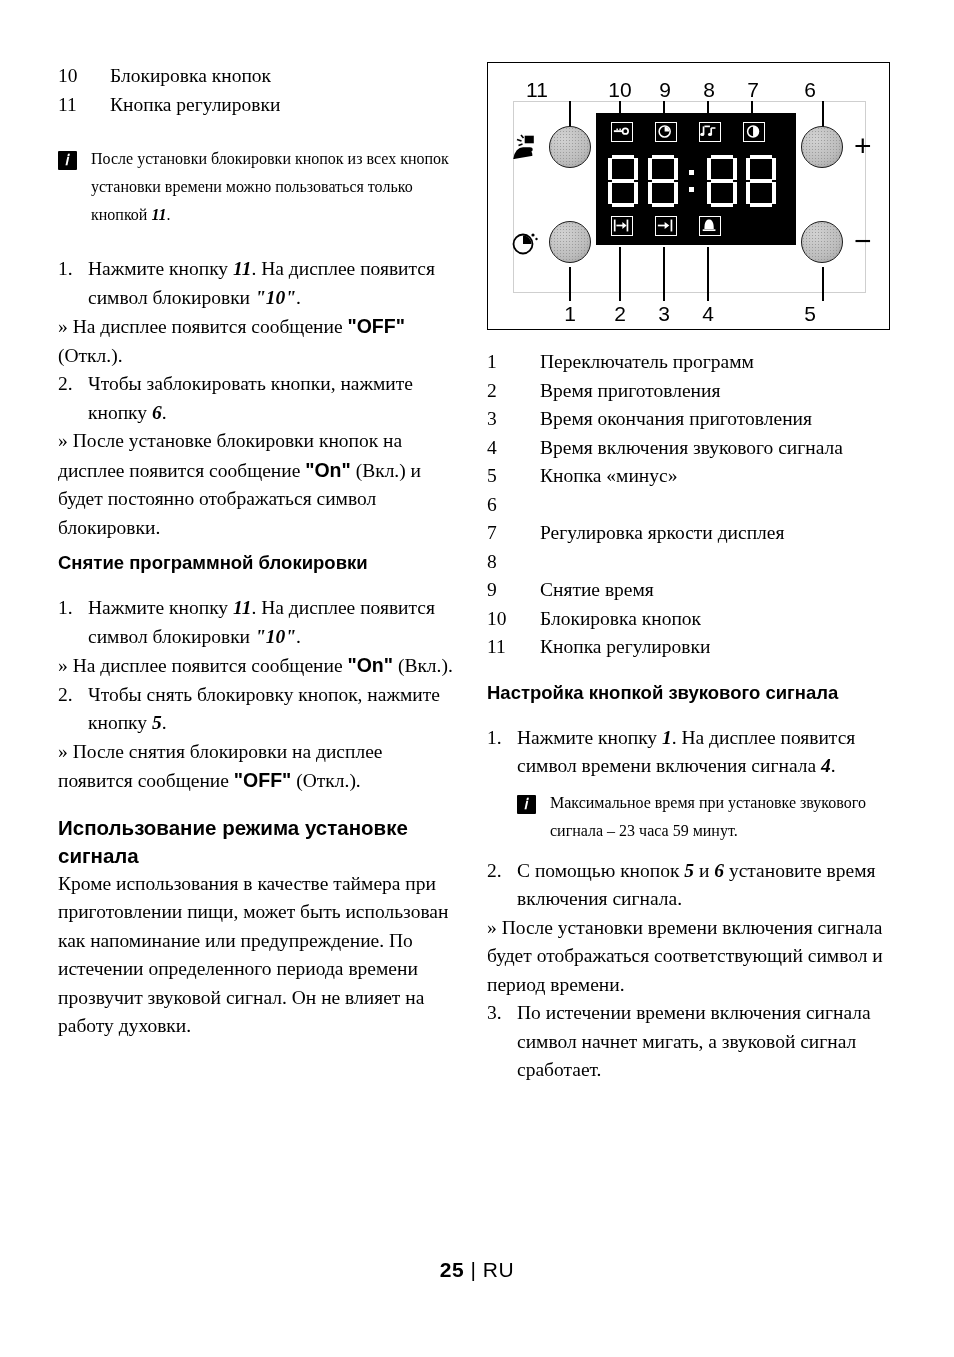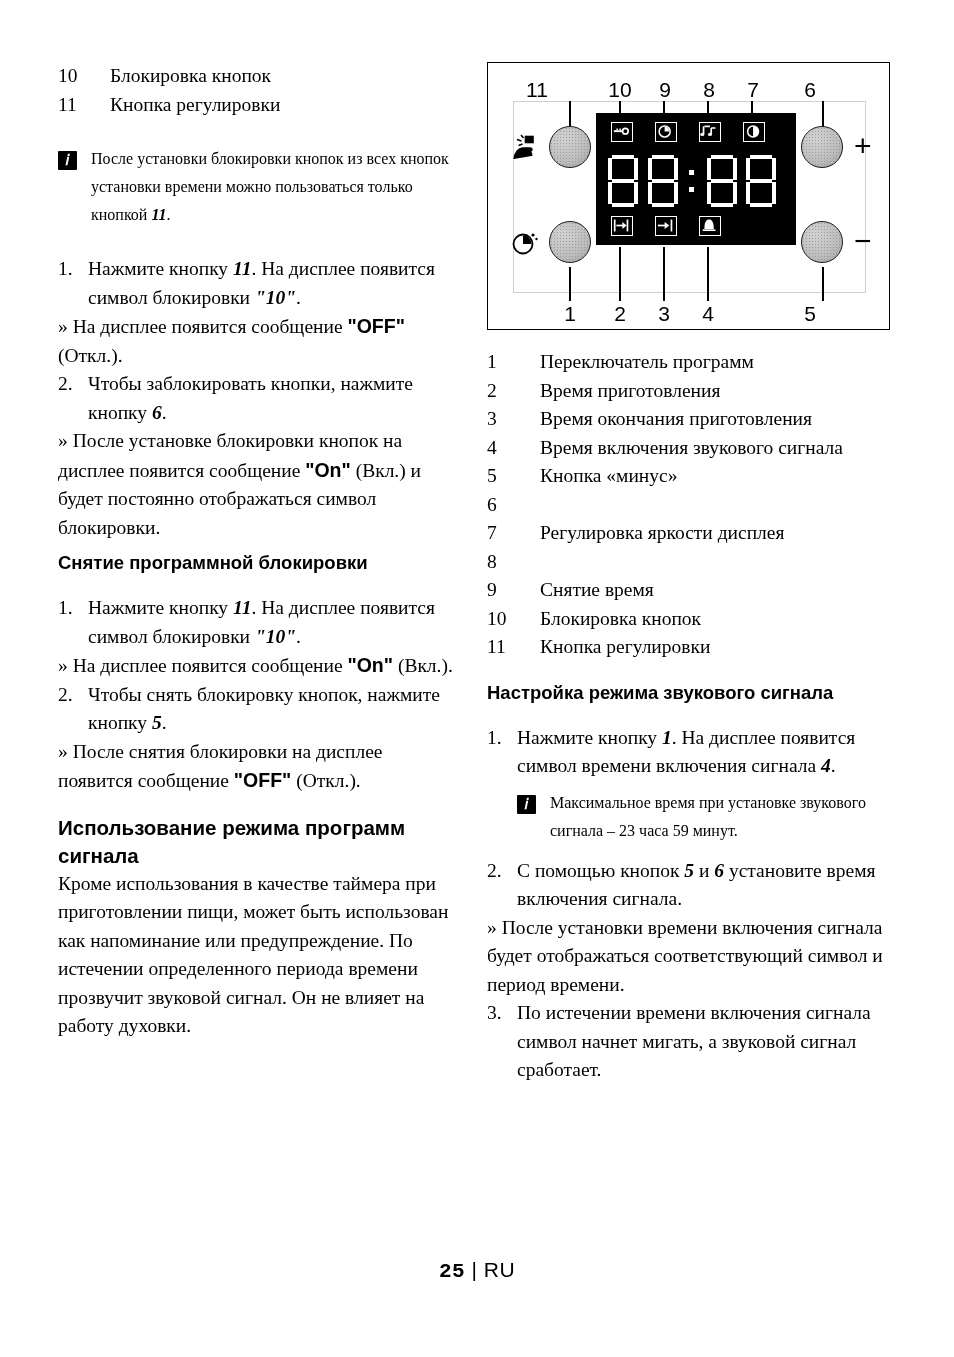--- a/index.html
+++ b/index.html
@@ -245,21 +245,21 @@
   
   .footer {
     position: absolute;
     left: 0; right: 0;
     top: 1258px;
     text-align: center;
     font-family: "Liberation Sans", sans-serif;
     font-size: 21px;
     letter-spacing: .5px;
   }
-  .footer .pg { font-weight: bold; font-family: Liberation Mono, monospace; }
+  .footer .pg { font-weight: bold; }
 </style>
 </head>
 <body>
 
 <div class="page">
 
   <div class="col-left">
 
     <div>
       <div class="legend-row">
@@ -310,21 +310,21 @@
 
     <div class="step">
       <span class="step-num">2.</span>
       <span class="step-body"><span>Чтобы снять блокировку кнопок, нажмите кнопку </span><span class="bi">5</span><span>.</span></span>
     </div>
 
     <div class="arrow-para"><span>» После снятия блокировки на дисплее появится сообщение </span><span class="bold-sans">"OFF"</span><span> (Откл.).</span></div>
 
     <div class="sp-18"></div>
 
-    <h2 class="sec-big">Использование режима программ сигнала</h2>
+    <h2 class="sec-big">Использование режима установке сигнала</h2>
 
     <div class="body-para">Кроме использования в качестве таймера при приготовлении пищи, может быть использован как напоминание или предупреждение. По истечении определенного периода времени прозвучит звуковой сигнал. Он не влияет на работу духовки.</div>
 
   </div>
 
   <div class="col-right">
 
     <div class="figure">
 
       <div class="fig-inner"></div>
@@ -542,21 +542,21 @@
         <span class="legend-label">Блокировка кнопок</span>
       </div>
       <div class="legend-row legend-row-wide">
         <span class="legend-num">11</span>
         <span class="legend-label">Кнопка регулировки</span>
       </div>
     </div>
 
     <div class="sp-18"></div>
 
-    <h3 class="sec">Настройка режима звукового сигнала</h3>
+    <h3 class="sec">Настройка кнопкой звукового сигнала</h3>
 
     <div class="sp-18"></div>
 
     <div class="step">
       <span class="step-num">1.</span>
       <span class="step-body"><span>Нажмите кнопку </span><span class="bi">1</span><span>. На дисплее появится символ времени включения сигнала </span><span class="bi">4</span><span>.</span></span>
     </div>
 
     <div class="sp-8"></div>
 

